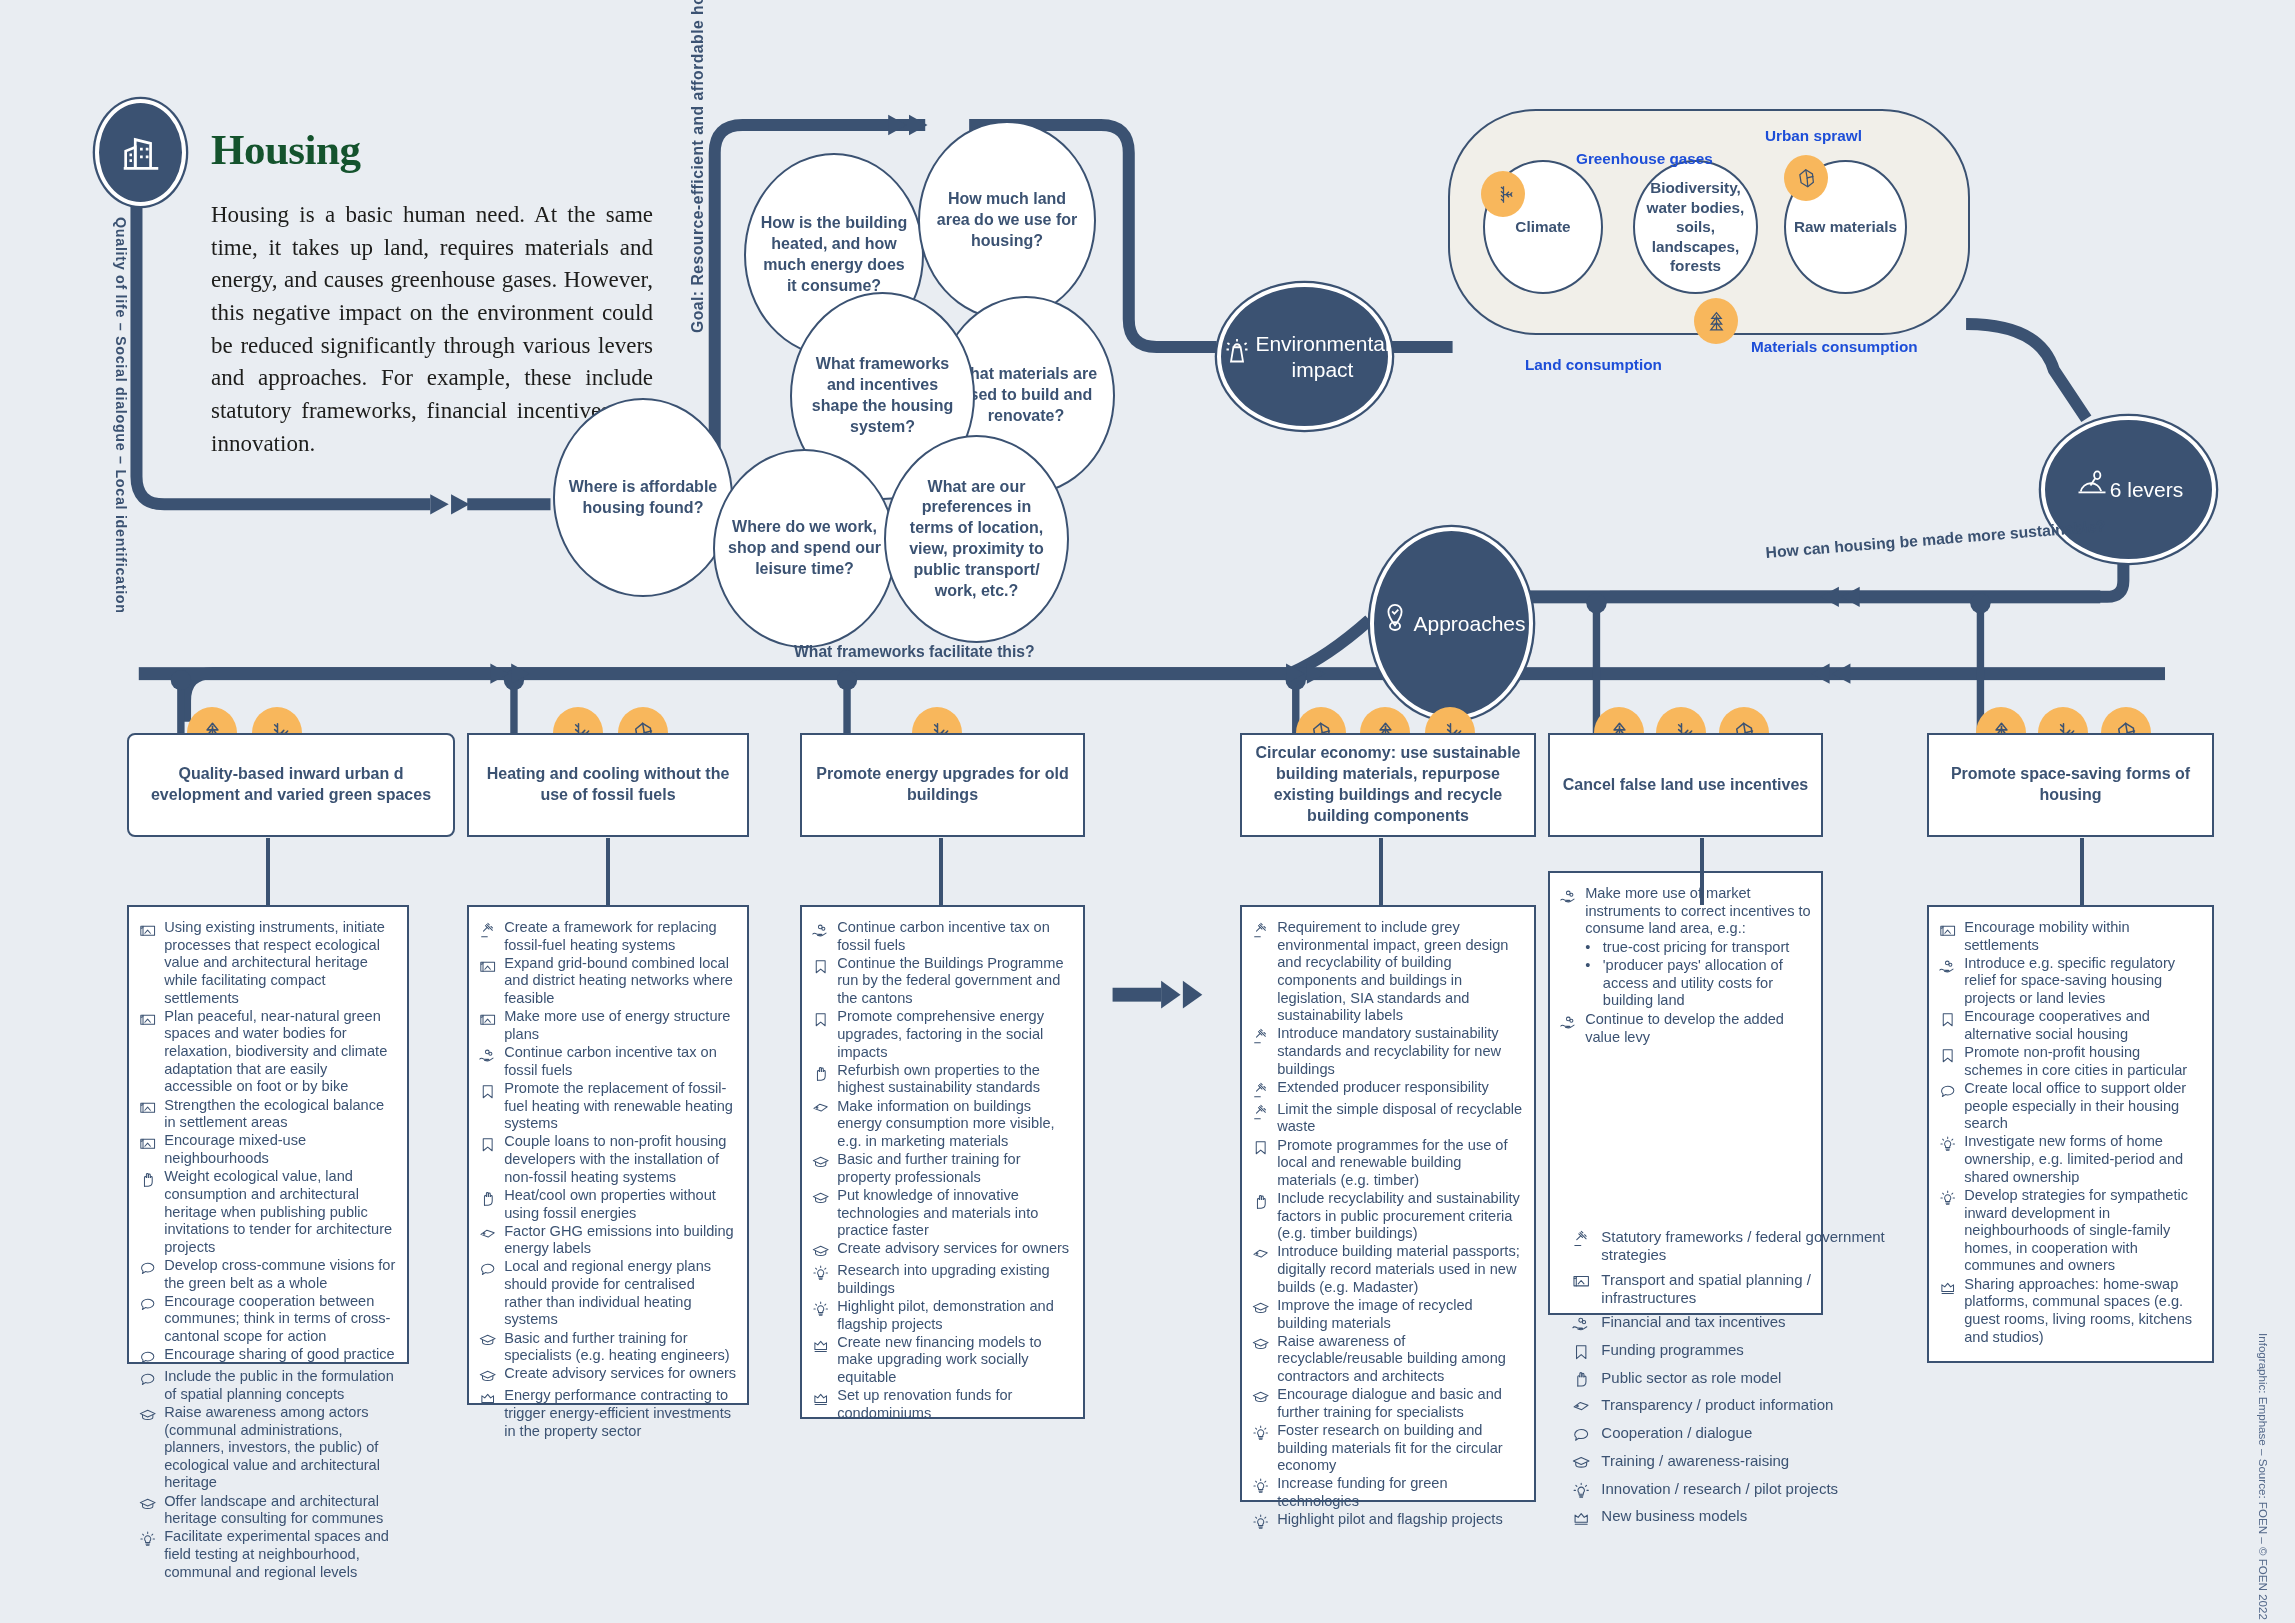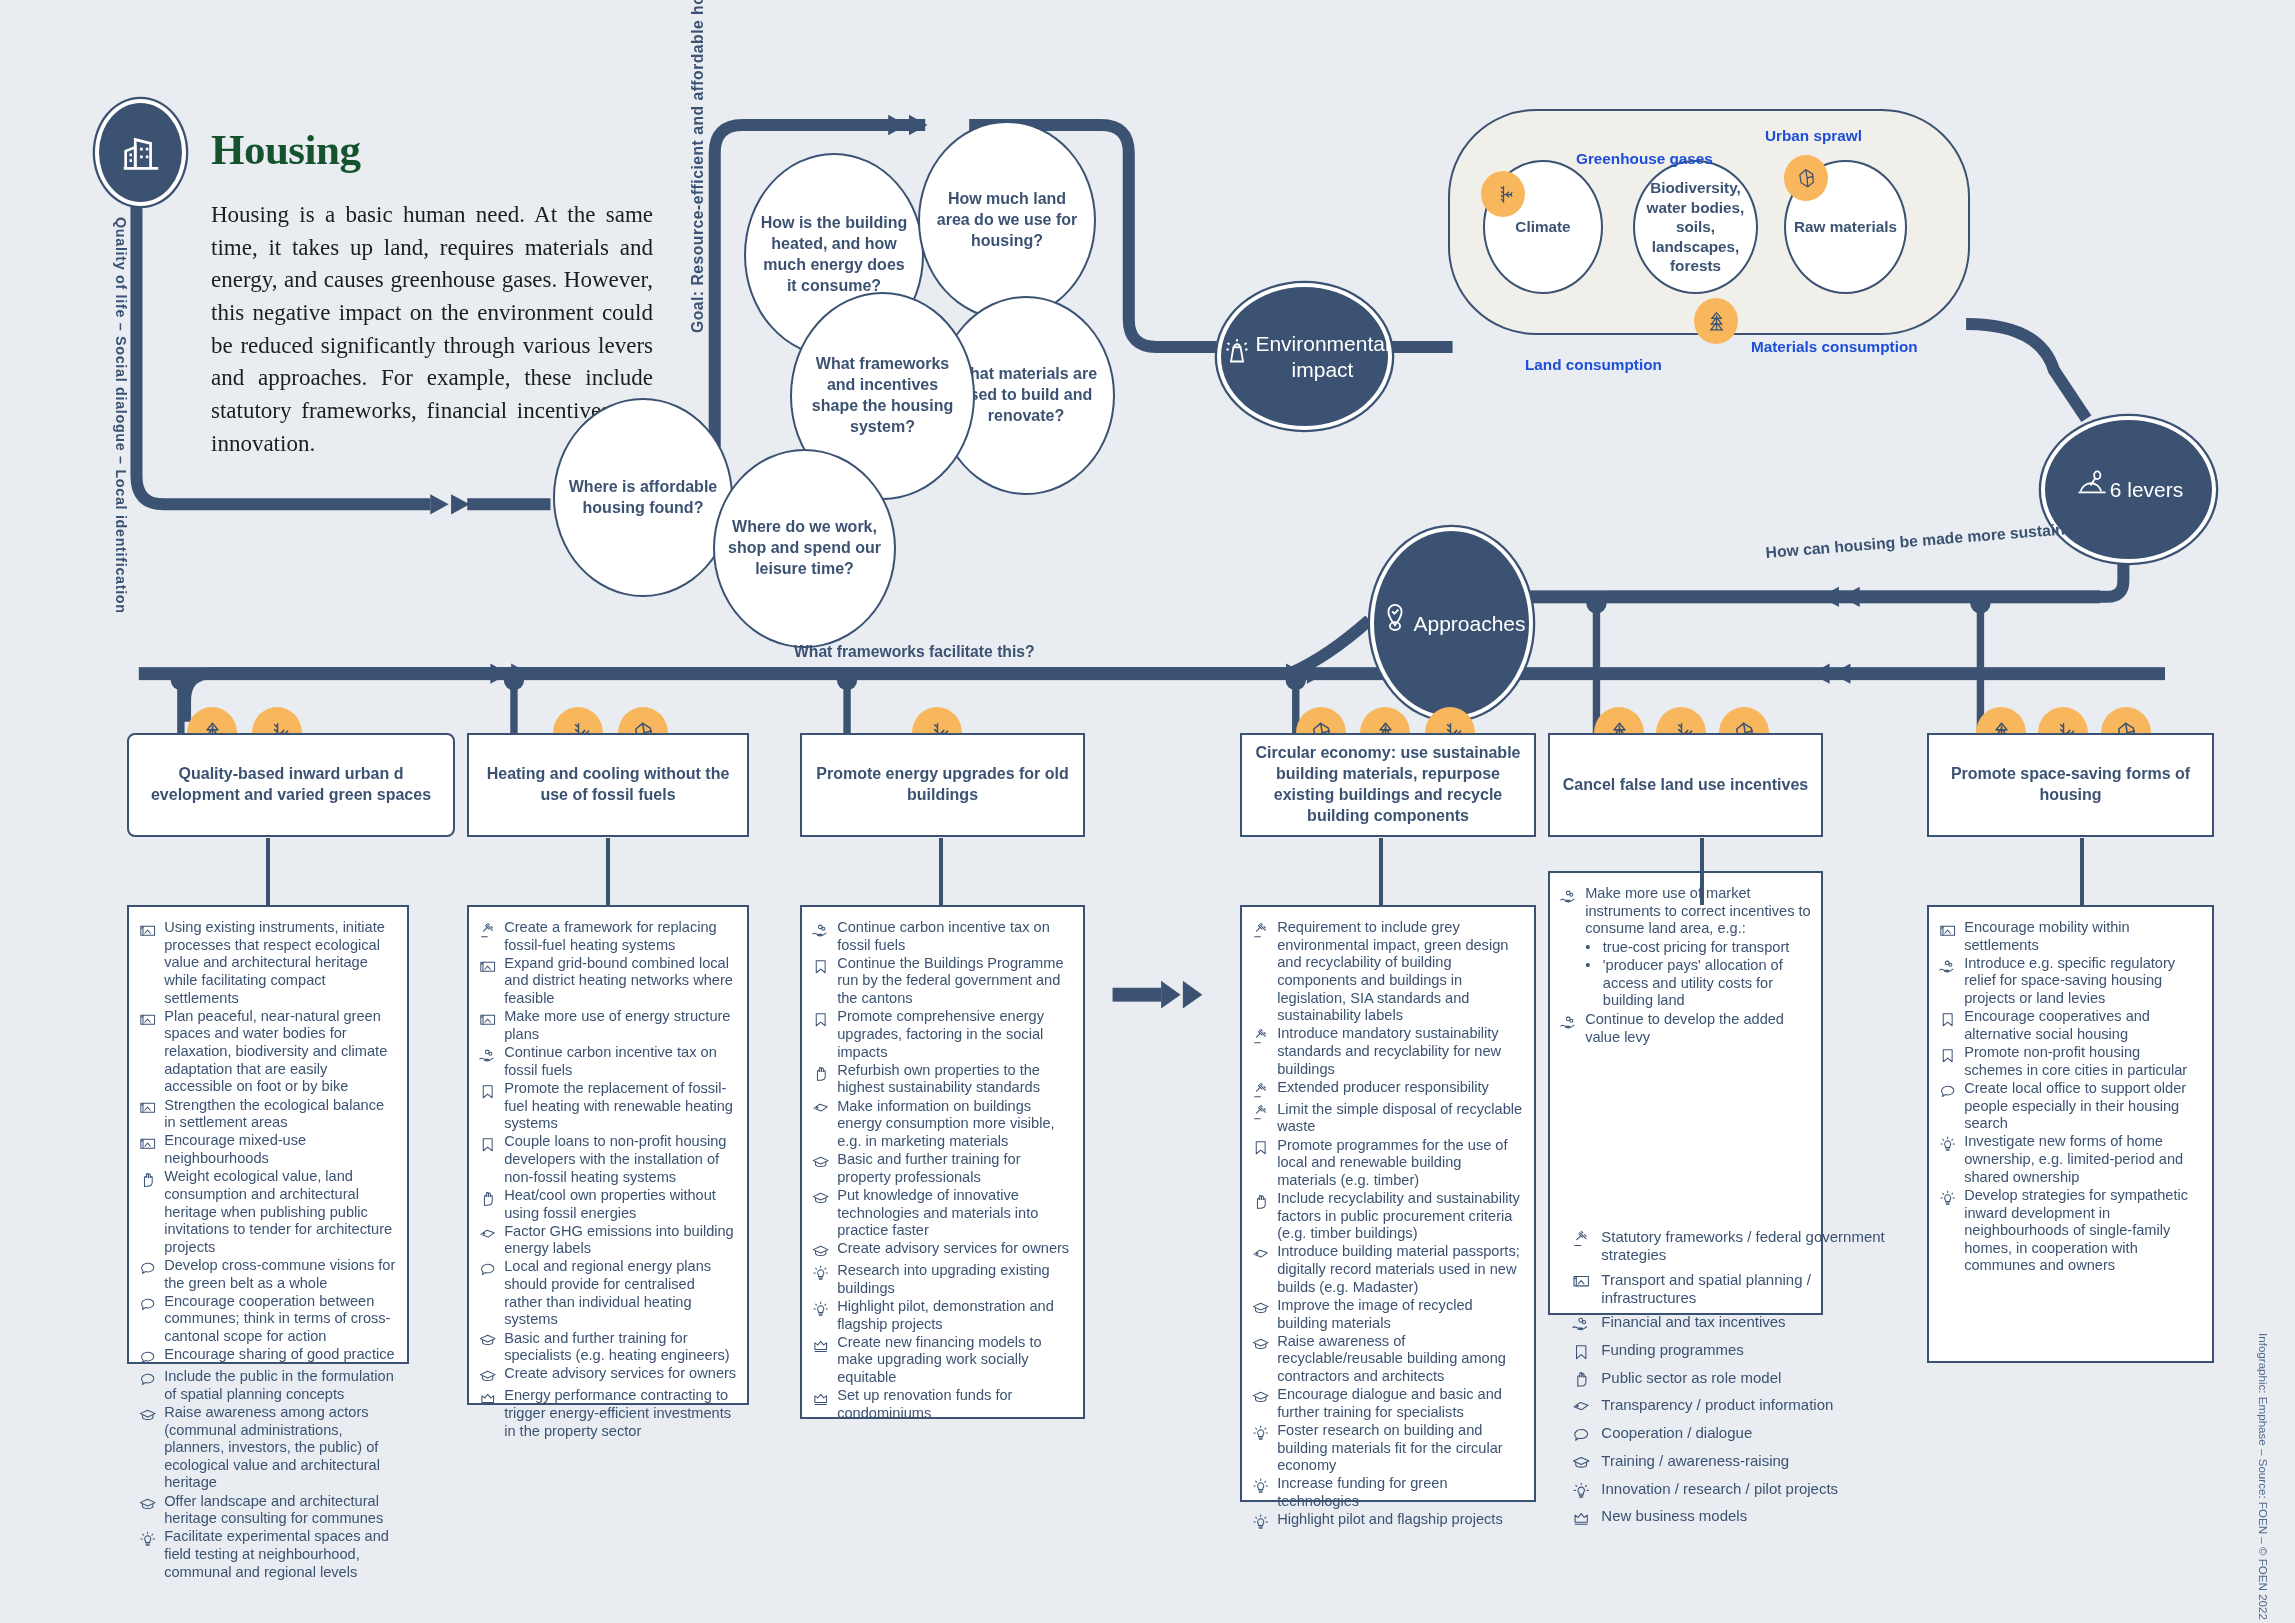--- a/index.html
+++ b/index.html
@@ -189,20 +189,21 @@
   <div class="intro">Housing is a basic human need. At the same time, it takes up land, requires materials and energy, and causes greenhouse gases. However, this negative impact on the environment could be reduced significantly through various levers and approaches. For example, these include statutory frameworks, financial incentives and innovation.</div>
   <div class="vlabel">Quality of life – Social dialogue – Local identification</div>
   <div class="goal-label">Goal: Resource-efficient and affordable housing for all</div>
 
   <div class="bub" style="left:744px;top:153px;width:180px;height:204px;">How is the building heated, and how much energy does it consume?</div>
   <div class="bub" style="left:918px;top:121px;width:178px;height:199px;">How much land area do we use for housing?</div>
   <div class="bub" style="left:937px;top:296px;width:178px;height:199px;">What materials are used to build and renovate?</div>
   <div class="bub" style="left:553px;top:398px;width:180px;height:199px;">Where is affordable housing found?</div>
   <div class="bub" style="left:790px;top:292px;width:185px;height:208px;">What frameworks and incentives shape the housing system?</div>
   <div class="bub" style="left:713px;top:449px;width:183px;height:199px;">Where do we work, shop and spend our leisure time?</div>
+  <div class="bub" style="left:884px;top:435px;width:185px;height:208px;">What are our preferences in terms of location, view, proximity to public transport/ work, etc.?</div>
 
   <div class="hub" style="left:1217px;top:283px;width:167px;height:139px;">
     <span class="ic">
       <svg class="gl" width="36" height="36" viewBox="0 0 24 24" fill="none" stroke="#fff" stroke-width="1.2">
         <path d="M8 19h8l-1.6-9.5h-4.8z"></path>
           <path d="M10 9.5a2 2 0 0 1 4 0"></path>
         <path d="M5.6 6.6l1.4 1M18.4 6.6l-1.4 1M5 11h1.6M19 11h-1.6M12 4v1.6"></path>
       </svg>
     </span>
     <span>Environmental impact</span>
@@ -972,20 +973,29 @@
           </li>
           <li>
             <span class="gi">
               <svg class="gl" width="19.4" height="19.4" viewBox="0 0 24 24" fill="none" stroke="#3b5272" stroke-width="1.25" stroke-linecap="round" stroke-linejoin="round">
                 <path d="M9.4 13.8a3.8 3.8 0 1 1 5.2 0v1.8H9.4z"></path>
                 <path d="M9.8 17.4h4.4M10.4 19h3.2"></path>
                 <path d="M12 2.6v1.6M5.7 5.2l1.2 1.2M18.3 5.2l-1.2 1.2M3.6 11h1.7M18.7 11h1.7"></path>
               </svg>
             </span>
             <span class="tx">Develop strategies for sympathetic inward development in neighbourhoods of single-family homes, in cooperation with communes and owners</span>
+          </li>
+          <li>
+            <span class="gi">
+              <svg class="gl" width="19.4" height="19.4" viewBox="0 0 24 24" fill="none" stroke="#3b5272" stroke-width="1.25" stroke-linecap="round" stroke-linejoin="round">
+                <path d="M5 19.2h14"></path>
+                <path d="M4.8 16.8h14.4V8.4l-3.6 2.6L12 6.6l-3.6 4.4L4.8 8.4z"></path>
+              </svg>
+            </span>
+            <span class="tx">Sharing approaches: home-swap platforms, communal spaces (e.g. guest rooms, living rooms, kitchens and studios)</span>
           </li>
         </ul>
       </div>
       <div style="position: absolute; left: 2080px; top: 838px; width: 4.2px; height: 67px; background: rgb(59, 82, 114);"></div>
     </div>
 
   <div class="legend">
       <div id="legend-root">
         <div class="row">
           <span class="gi">

